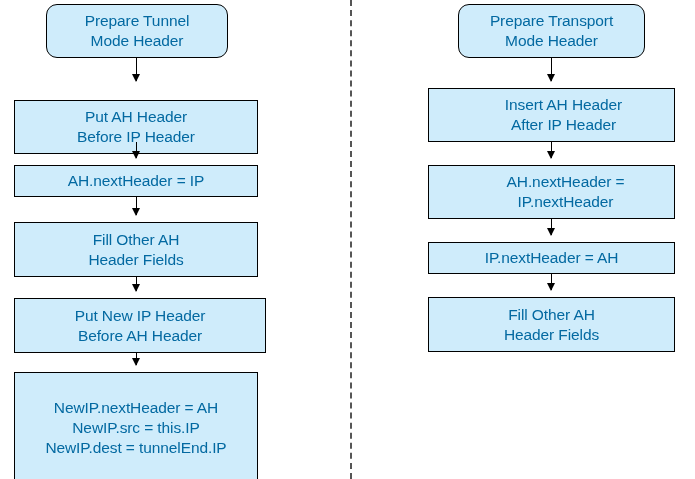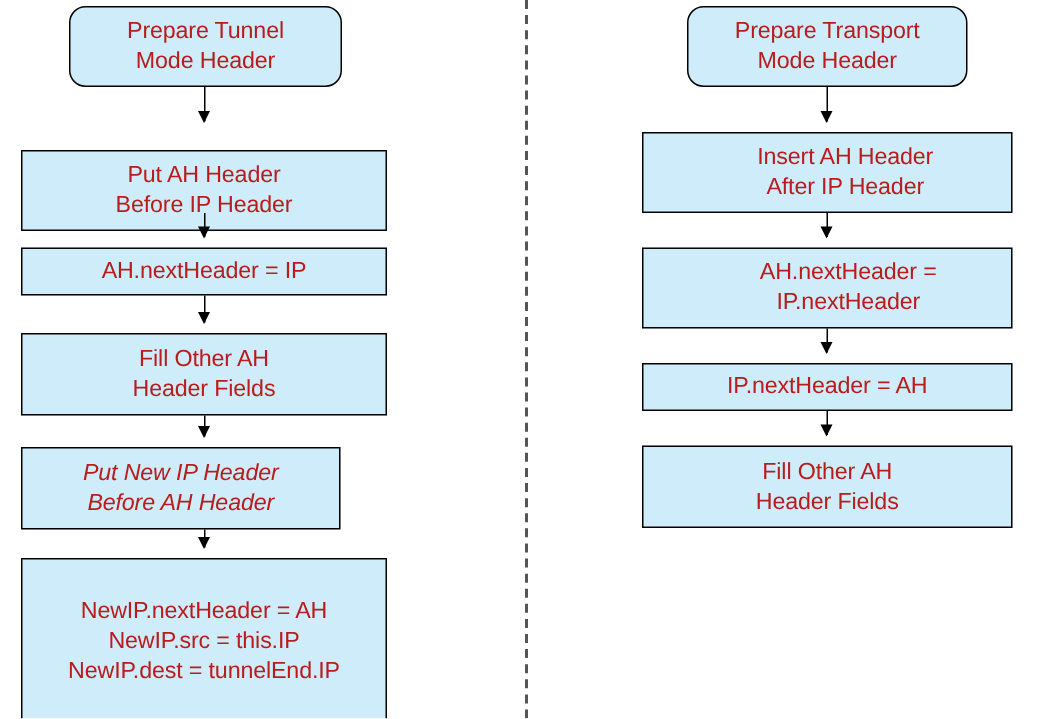--- a/index.html
+++ b/index.html
@@ -27,21 +27,21 @@
   }
   .node {
     position: absolute;
     box-sizing: border-box;
     background: #cfecfb;
     border: 1.6px solid #000000;
     display: flex;
     align-items: center;
     justify-content: center;
     text-align: center;
-    color: #b91c1c;
+    color: #0369a1;
     font-size: 15.5px;
     line-height: 1.28;
     letter-spacing: -0.1px;
     white-space: pre-line;
   }
   .node.rounded {
     border-radius: 11px;
   }
   .arrow {
     position: absolute;
@@ -66,21 +66,21 @@
 <div id="canvas" style="background: rgb(255, 255, 255);">
 
   <div>
     <div class="node rounded" style="left: 46px; top: 4px; width: 182px; height: 54px; background: rgb(207, 236, 251); border-color: rgb(0, 0, 0);">Prepare Tunnel
 Mode Header</div>
     <div class="node" style="left: 14px; top: 88px; width: 244px; height: 54px; background: rgb(207, 236, 251); border-color: rgb(0, 0, 0); margin-top: 12px;">Put AH Header
 Before IP Header</div>
     <div class="node" style="left: 14px; top: 165px; width: 244px; height: 32px; background: rgb(207, 236, 251); border-color: rgb(0, 0, 0);">AH.nextHeader = IP</div>
     <div class="node" style="left: 14px; top: 222px; width: 244px; height: 55px; background: rgb(207, 236, 251); border-color: rgb(0, 0, 0);">Fill Other AH
 Header Fields</div>
-    <div class="node" style="left: 14px; top: 298px; width: 213px; height: 55px; background: rgb(207, 236, 251); border-color: rgb(0, 0, 0); font-style: italic;">Put New IP Header
+    <div class="node" style="left: 14px; top: 298px; width: 252px; height: 55px; background: rgb(207, 236, 251); border-color: rgb(0, 0, 0);">Put New IP Header
 Before AH Header</div>
     <div class="node" style="left: 14px; top: 372px; width: 244px; height: 112px; background: rgb(207, 236, 251); border-color: rgb(0, 0, 0);">NewIP.nextHeader = AH
 NewIP.src = this.IP
 NewIP.dest = tunnelEnd.IP</div>
 
     <div class="arrow" style="left: 136px; top: 58px; height: 23px; background: rgb(0, 0, 0);"></div>
     <div class="arrow" style="left: 136px; top: 142px; height: 16px; background: rgb(0, 0, 0);"></div>
     <div class="arrow" style="left: 136px; top: 197px; height: 18px; background: rgb(0, 0, 0);"></div>
     <div class="arrow" style="left: 136px; top: 277px; height: 14px; background: rgb(0, 0, 0);"></div>
     <div class="arrow" style="left: 136px; top: 353px; height: 12px; background: rgb(0, 0, 0);"></div>

